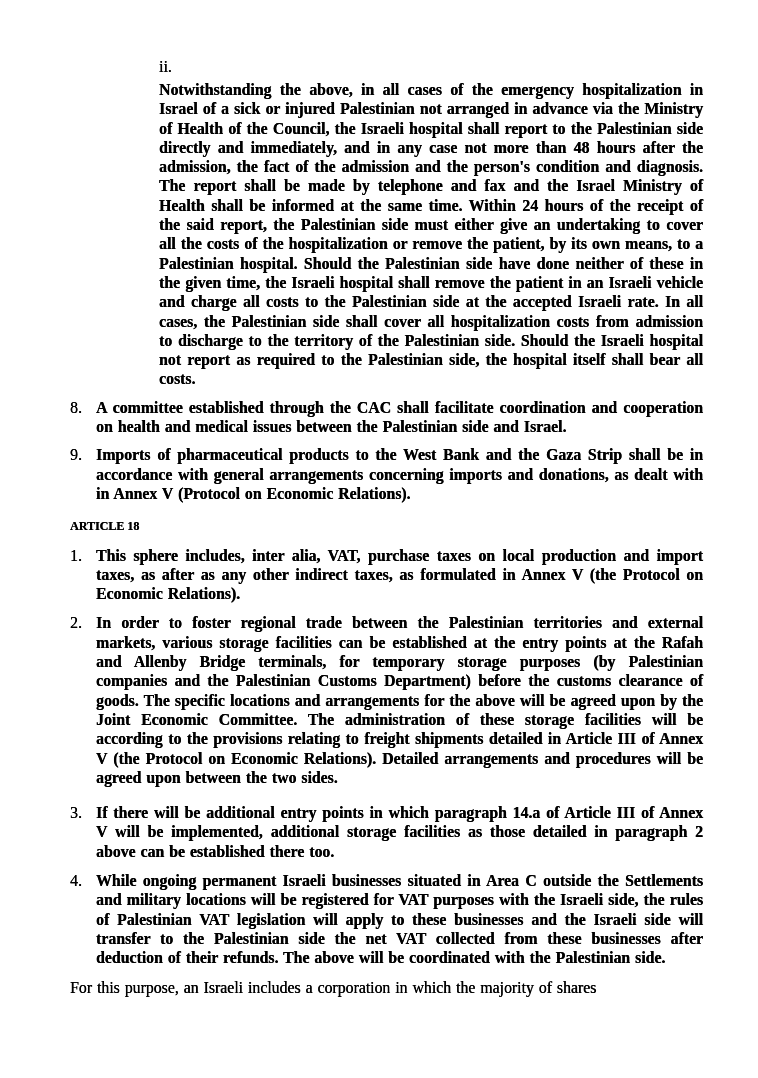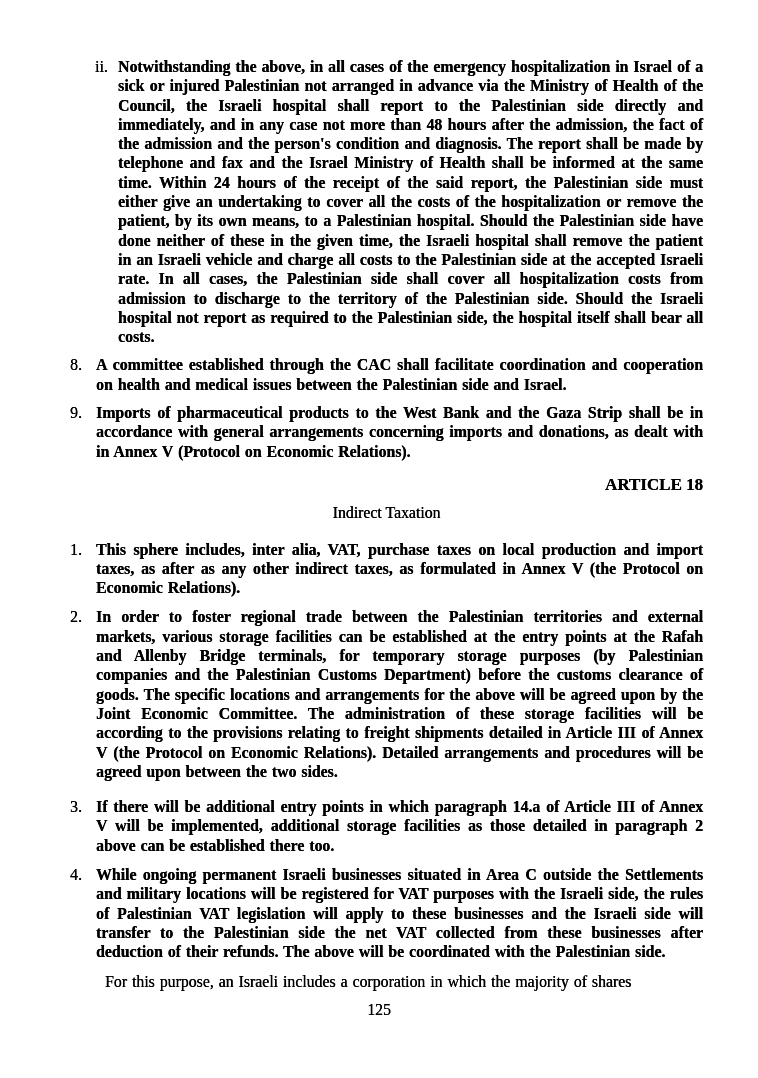--- a/index.html
+++ b/index.html
@@ -20,52 +20,52 @@
     text-shadow: 0.3px 0 0 currentColor; 
   }
   .content {
     padding: 57px 55px 0 70px;
   }
   .row {
     display: flex;
     align-items: flex-start;
   }
   .sub-row {
-    margin-left: 25px;
+    margin-left: 89px;
     margin-bottom: 9px;
+    flex-direction: column;
   }
   .sub-num {
     flex: 0 0 23px;
   }
   .item-num {
     flex: 0 0 26px;
   }
   .body-text {
     flex: 1 1 auto;
     text-align: justify;
     word-spacing: 1px;
     font-weight: bold;
   }
   .mb9  { margin-bottom: 9px; }
   .mb10 { margin-bottom: 10px; }
   .mb11 { margin-bottom: 11px; }
   .mb14 { margin-bottom: 14px; }
   .mb16 { margin-bottom: 16px; }
   .article-title {
-    text-align: right;
+    text-align: left;
     font-weight: bold;
     margin: 4px 0 9px 0;
-    font-size: 17px;
+    font-size: 12px;
   }
   .article-subtitle {
     text-align: center;
     margin: 0 0 17px 0;
   }
   .continuation {
-    margin-left: 35px;
     text-align: justify;
     word-spacing: 1px;
   }
   .page-number {
     position: absolute;
     left: 0;
     right: 0;
     top: 1000px;
     text-align: center;
   }
@@ -85,21 +85,20 @@
       <span class="item-num">8.</span>
       <div class="body-text">A committee established through the CAC shall facilitate coordination and cooperation on health and medical issues between the Palestinian side and Israel.</div>
     </div>
 
     <div class="row mb14">
       <span class="item-num">9.</span>
       <div class="body-text">Imports of pharmaceutical products to the West Bank and the Gaza Strip shall be in accordance with general arrangements concerning imports and donations, as dealt with in Annex V (Protocol on Economic Relations).</div>
     </div>
 
     <h2 class="article-title">ARTICLE 18</h2>
-    <div class="article-subtitle">Indirect Taxation</div>
 
     <div class="row mb10">
       <span class="item-num">1.</span>
       <div class="body-text">This sphere includes, inter alia, VAT, purchase taxes on local production and import taxes, as after as any other indirect taxes, as formulated in Annex V (the Protocol on Economic Relations).</div>
     </div>
 
     <div class="row mb16">
       <span class="item-num">2.</span>
       <div class="body-text">In order to foster regional trade between the Palestinian territories and external markets, various storage facilities can be established at the entry points at the Rafah and Allenby Bridge terminals, for temporary storage purposes (by Palestinian companies and the Palestinian Customs Department) before the customs clearance of goods. The specific locations and arrangements for the above will be agreed upon by the Joint Economic Committee. The administration of these storage facilities will be according to the provisions relating to freight shipments detailed in Article III of Annex V (the Protocol on Economic Relations). Detailed arrangements and procedures will be agreed upon between the two sides.</div>
     </div>
@@ -111,14 +110,13 @@
 
     <div class="row mb11">
       <span class="item-num">4.</span>
       <div class="body-text">While ongoing permanent Israeli businesses situated in Area C outside the Settlements and military locations will be registered for VAT purposes with the Israeli side, the rules of Palestinian VAT legislation will apply to these businesses and the Israeli side will transfer to the Palestinian side the net VAT collected from these businesses after deduction of their refunds. The above will be coordinated with the Palestinian side.</div>
     </div>
 
     <div class="continuation">For this purpose, an Israeli includes a corporation in which the majority of shares</div>
 
   </div>
 
-  <div class="page-number">125</div>
 </div>
 
 </body></html>

